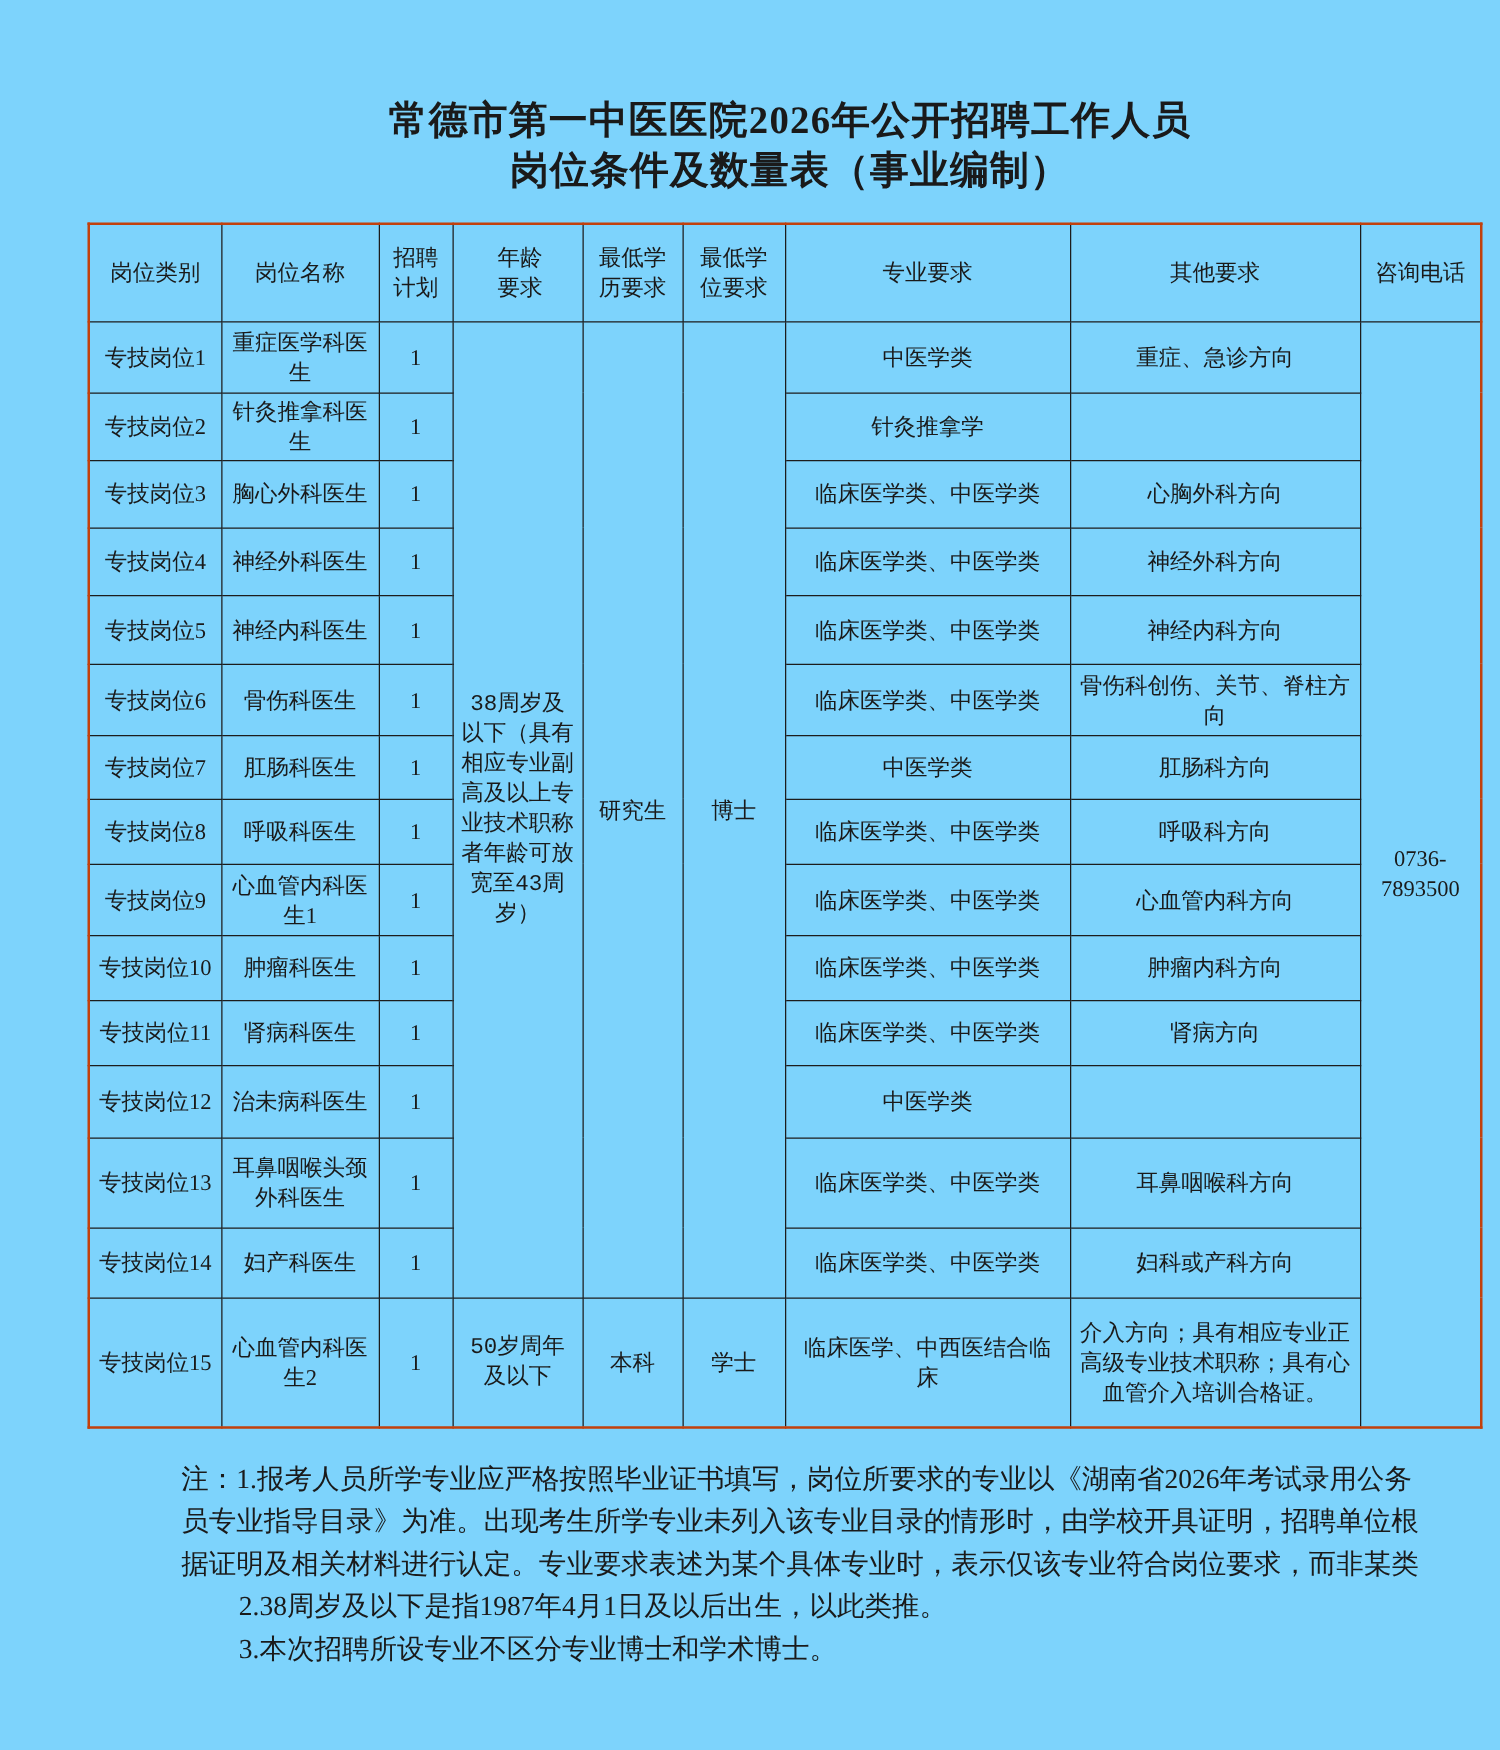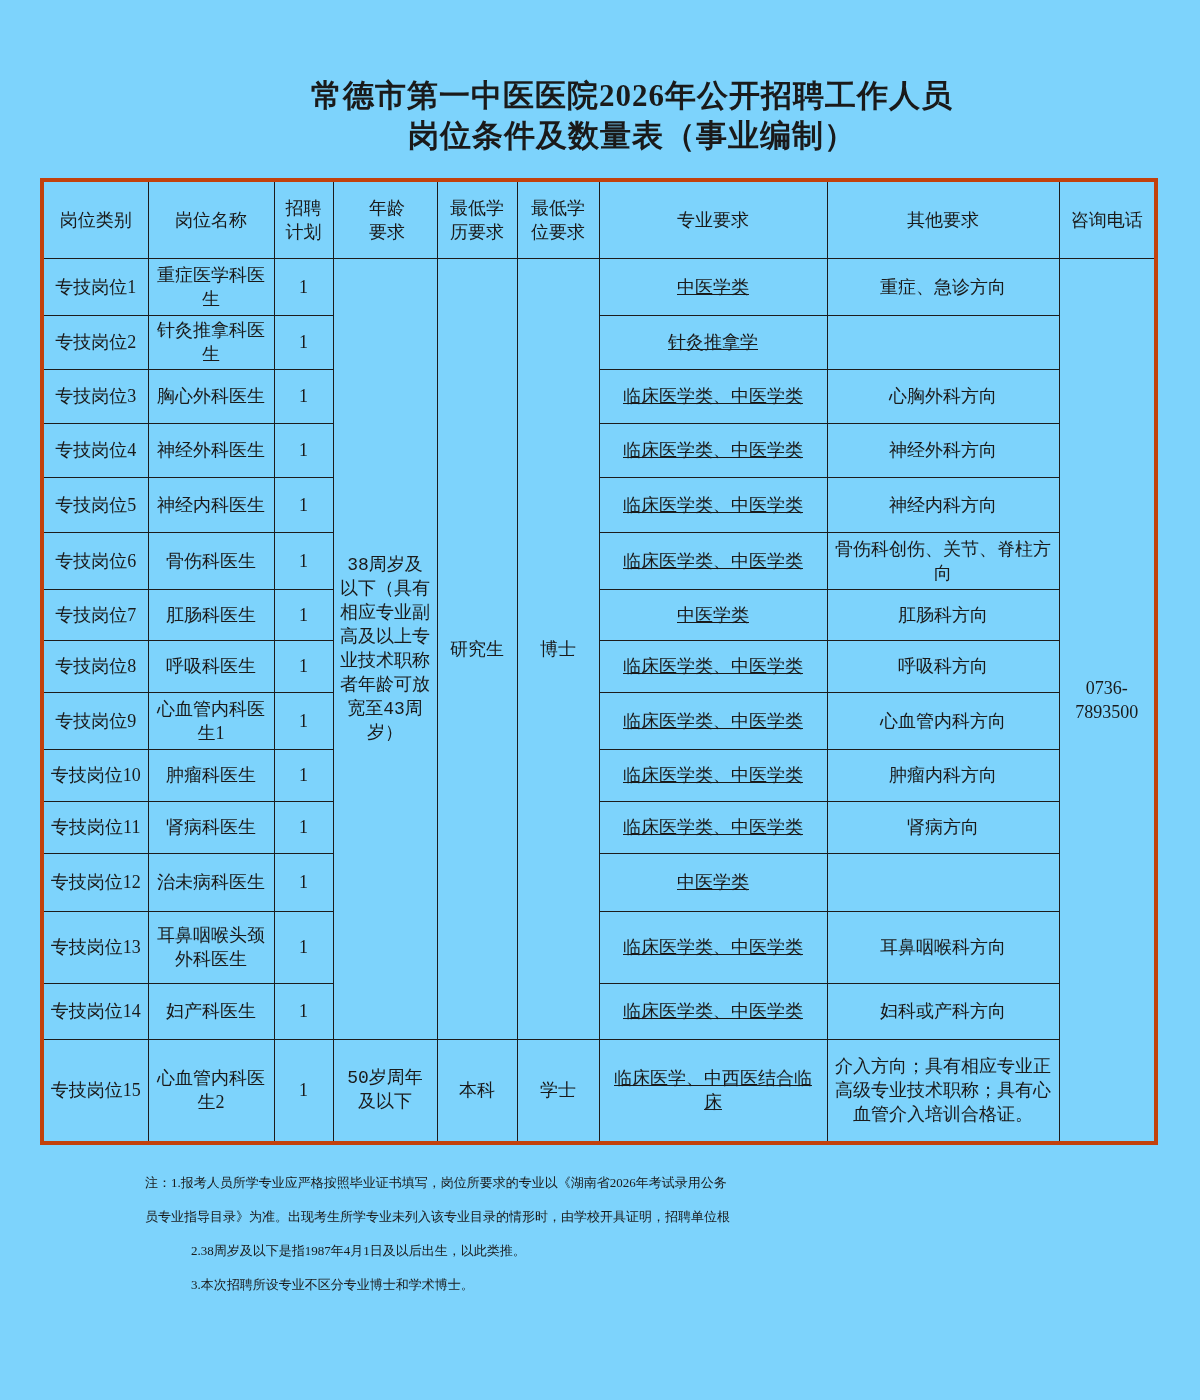--- a/index.html
+++ b/index.html
@@ -15,54 +15,54 @@
   .title-block{
     position:absolute;left:0;top:76;width:1264px;top:76px;
     text-align:center;
     font-weight:bold;
     font-size:31px;
     line-height:40px;
     letter-spacing:1px;
   }
 
   table.jobs{
-    position:absolute;left:40px;top:178px;
+    position:absolute;left:70px;top:178px;
     width:1114px;
     border-collapse:collapse;
     table-layout:fixed;
-    border:4px solid #c2410c;
+    border:2px solid #c2410c;
   }
   table.jobs td,table.jobs th{
     border:1px solid #1c1c1c;
     font-size:18px;
     line-height:24px;
     font-weight:normal;
     text-align:center;
     vertical-align:middle;
     padding:2px 6px;
     word-break:break-word;
     overflow:hidden;
   }
   tr.hdr{height:78px;}
   td.c1{padding:0 10px;}
   td.c2{padding:0 12px;}
   td.c3{padding:0 4px;}
   td.c4{padding:0 8px;font-family:Liberation Mono, monospace;}
   td.c5,td.c6{padding:0 8px;}
-  td.c7{padding:0 4px;text-decoration:underline;}
+  td.c7{padding:0 4px;}
   td.c8{padding:0 4px;}
   td.c9{padding:0 14px;font-family:Liberation Serif, serif;}
   th{padding:0 2px;}
   .hw{display:inline-block;vertical-align:middle;}
   .hw-2{width:40px;text-align:right;}
   .hw-3{width:57px;}
 
   .notes{
     position:absolute;left:145px;top:1166px;width:1004px;
-    font-size:13px;
+    font-size:22px;
     line-height:34px;
     text-align:left;
   }
   .notes .indent{padding-left:46px;}
 </style>
 </head>
 <body>
 
 <div class="page">
 
@@ -221,17 +221,18 @@
         <td class="c6">学士</td>
         <td class="c7">临床医学、中西医结合临床</td>
         <td class="c8">介入方向；具有相应专业正高级专业技术职称；具有心血管介入培训合格证。</td>
       </tr>
     </tbody>
   </table>
 
   <div class="notes">
     <div>注：1.报考人员所学专业应严格按照毕业证书填写，岗位所要求的专业以《湖南省2026年考试录用公务</div>
     <div>员专业指导目录》为准。出现考生所学专业未列入该专业目录的情形时，由学校开具证明，招聘单位根</div>
+    <div>据证明及相关材料进行认定。专业要求表述为某个具体专业时，表示仅该专业符合岗位要求，而非某类</div>
     <div class="indent">2.38周岁及以下是指1987年4月1日及以后出生，以此类推。</div>
     <div class="indent">3.本次招聘所设专业不区分专业博士和学术博士。</div>
   </div>
 
 </div>
 
 </body></html>

